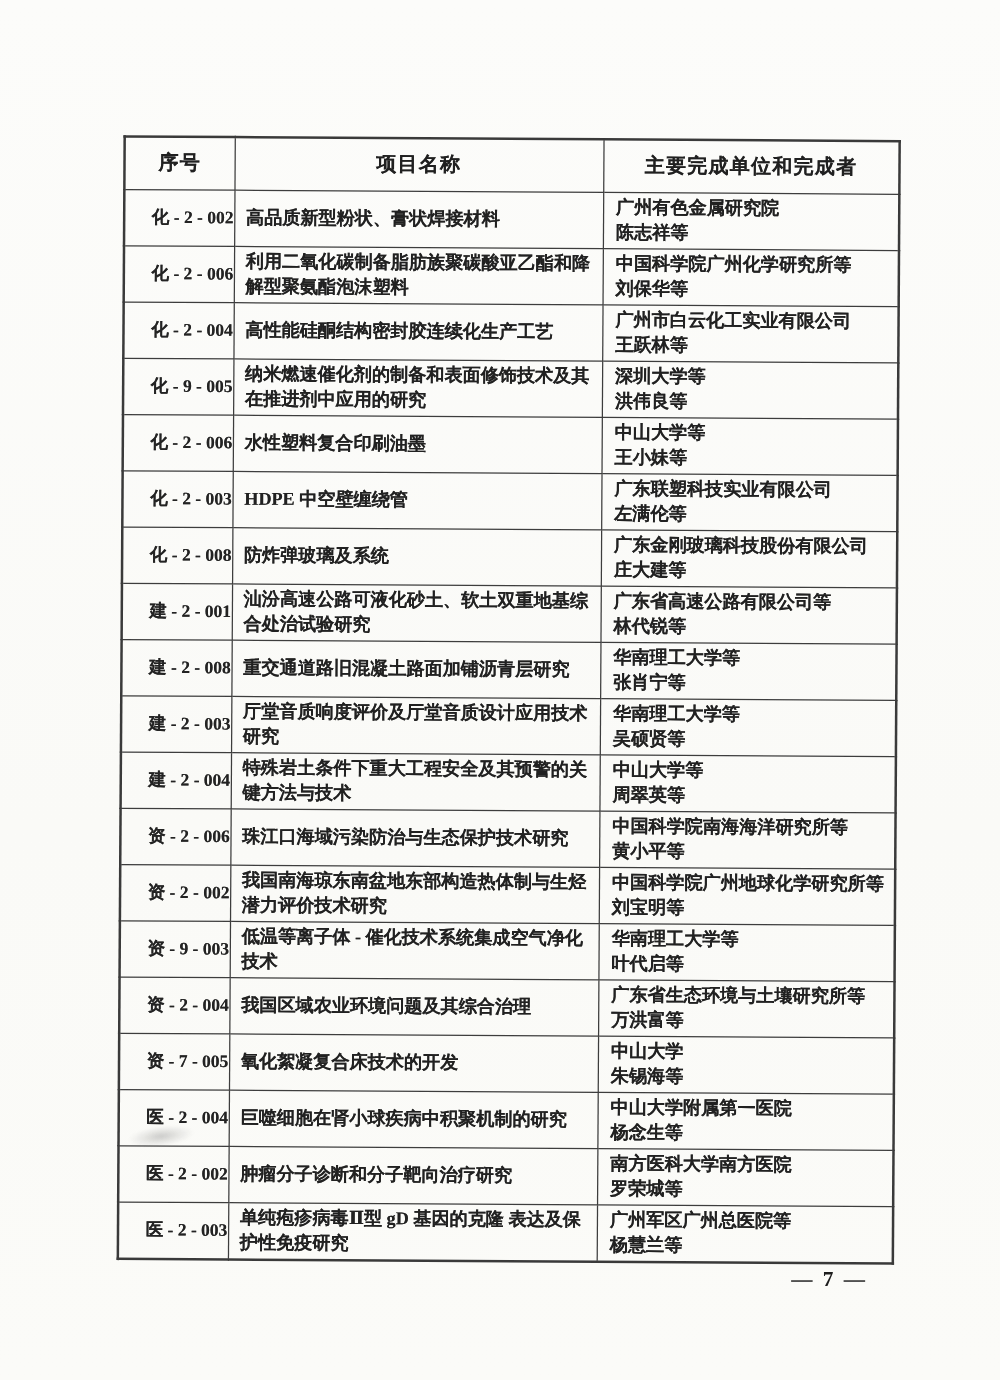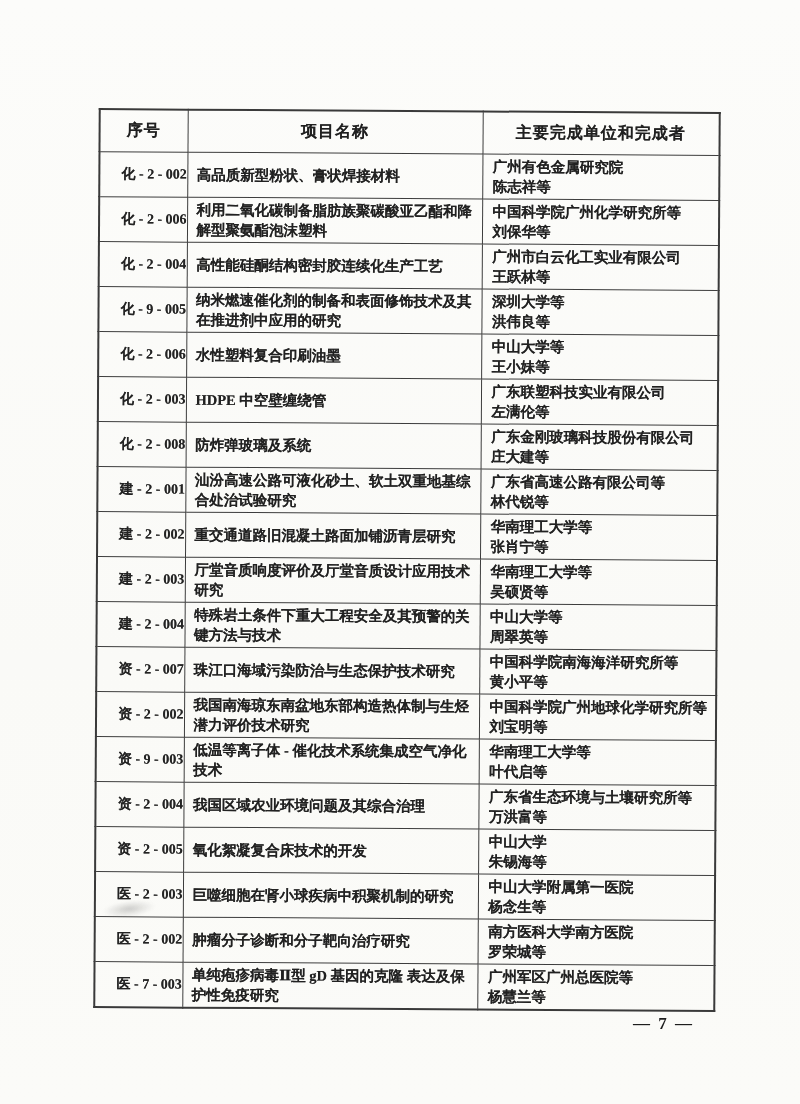--- a/index.html
+++ b/index.html
@@ -136,21 +136,21 @@
   <tr>
     <td class="col-id">建 - 2 - 001</td>
     <td class="col-name">汕汾高速公路可液化砂土、软土双重地基综合处治试验研究</td>
     <td class="col-unit">
       <div>广东省高速公路有限公司等</div>
       <div>林代锐等</div>
     </td>
   </tr>
 
   <tr>
-    <td class="col-id">建 - 2 - 002</td>
+    <td class="col-id">建 - 2 - 008</td>
     <td class="col-name">重交通道路旧混凝土路面加铺沥青层研究</td>
     <td class="col-unit">
       <div>华南理工大学等</div>
       <div>张肖宁等</div>
     </td>
   </tr>
 
   <tr>
     <td class="col-id">建 - 2 - 003</td>
     <td class="col-name">厅堂音质响度评价及厅堂音质设计应用技术研究</td>
@@ -163,21 +163,21 @@
   <tr>
     <td class="col-id">建 - 2 - 004</td>
     <td class="col-name">特殊岩土条件下重大工程安全及其预警的关键方法与技术</td>
     <td class="col-unit">
       <div>中山大学等</div>
       <div>周翠英等</div>
     </td>
   </tr>
 
   <tr>
-    <td class="col-id">资 - 2 - 007</td>
+    <td class="col-id">资 - 2 - 006</td>
     <td class="col-name">珠江口海域污染防治与生态保护技术研究</td>
     <td class="col-unit">
       <div>中国科学院南海海洋研究所等</div>
       <div>黄小平等</div>
     </td>
   </tr>
 
   <tr>
     <td class="col-id">资 - 2 - 002</td>
     <td class="col-name">我国南海琼东南盆地东部构造热体制与生烃潜力评价技术研究</td>
@@ -199,48 +199,48 @@
   <tr>
     <td class="col-id">资 - 2 - 004</td>
     <td class="col-name">我国区域农业环境问题及其综合治理</td>
     <td class="col-unit">
       <div>广东省生态环境与土壤研究所等</div>
       <div>万洪富等</div>
     </td>
   </tr>
 
   <tr>
-    <td class="col-id">资 - 2 - 005</td>
+    <td class="col-id">资 - 7 - 005</td>
     <td class="col-name">氧化絮凝复合床技术的开发</td>
     <td class="col-unit">
       <div>中山大学</div>
       <div>朱锡海等</div>
     </td>
   </tr>
 
   <tr>
-    <td class="col-id">医 - 2 - 003</td>
+    <td class="col-id">医 - 2 - 004</td>
     <td class="col-name">巨噬细胞在肾小球疾病中积聚机制的研究</td>
     <td class="col-unit">
       <div>中山大学附属第一医院</div>
       <div>杨念生等</div>
     </td>
   </tr>
 
   <tr>
     <td class="col-id">医 - 2 - 002</td>
     <td class="col-name">肿瘤分子诊断和分子靶向治疗研究</td>
     <td class="col-unit">
       <div>南方医科大学南方医院</div>
       <div>罗荣城等</div>
     </td>
   </tr>
 
   <tr>
-    <td class="col-id">医 - 7 - 003</td>
+    <td class="col-id">医 - 2 - 003</td>
     <td class="col-name">单纯疱疹病毒Ⅱ型 gD 基因的克隆 表达及保护性免疫研究</td>
     <td class="col-unit">
       <div>广州军区广州总医院等</div>
       <div>杨慧兰等</div>
     </td>
   </tr>
 </tbody>
     </table>
   </div>
 

